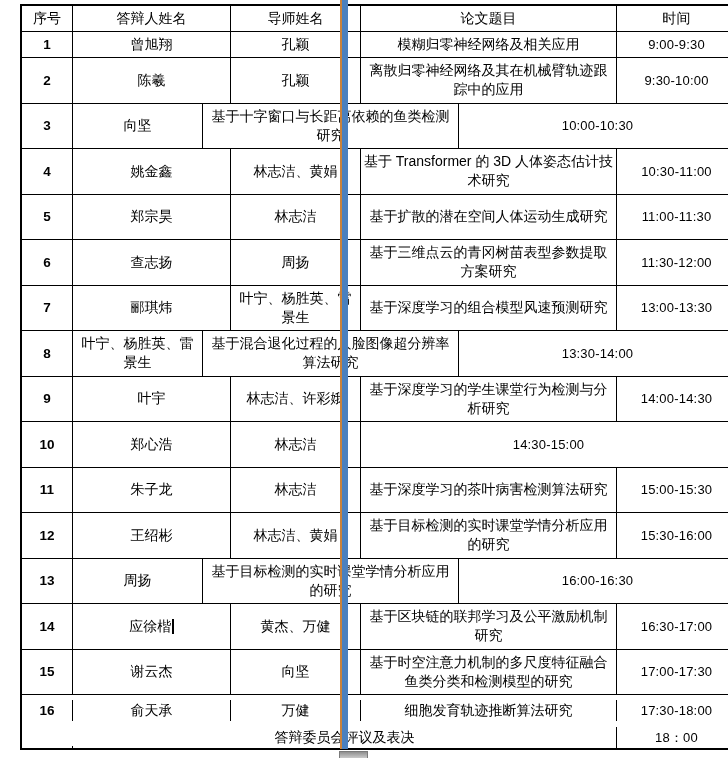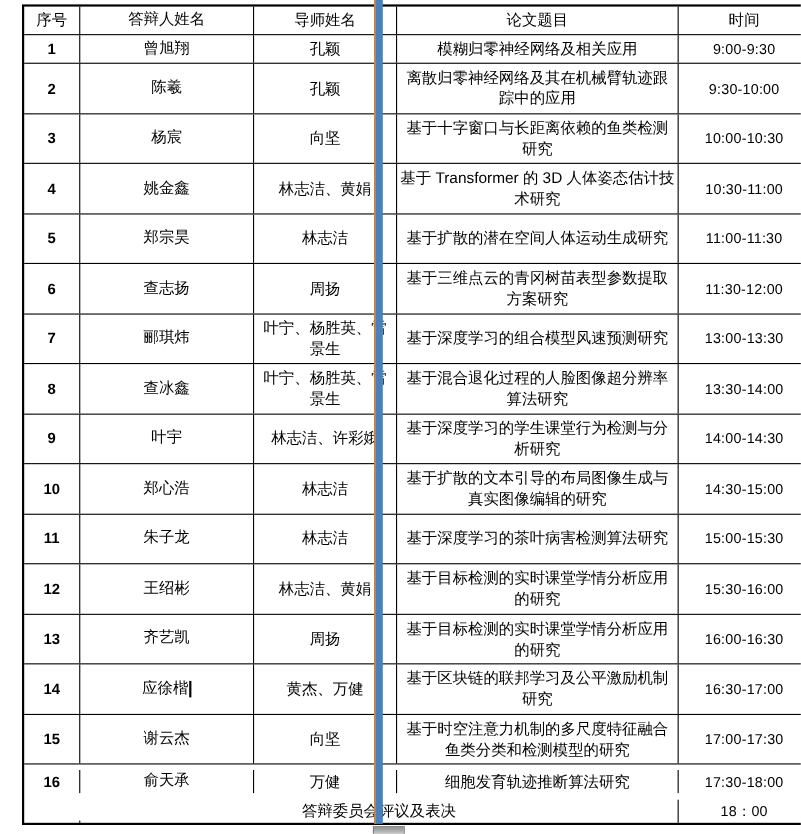--- a/index.html
+++ b/index.html
@@ -128,23 +128,20 @@
             <span>离散归零神经网络及其在机械臂轨迹跟踪中的应用</span>
           </div>
           <div class="cell c-time">
             <span>9:30-10:00</span>
           </div>
         </div>
         <div class="t-row tall">
           <div class="cell c-index">
             <span>3</span>
           </div>
-          <div class="cell c-name">
-            <span>杨宸</span>
-          </div>
           <div class="cell c-advisor">
             <span>向坚</span>
           </div>
           <div class="cell c-title">
             <span>基于十字窗口与长距离依赖的鱼类检测研究</span>
           </div>
           <div class="cell c-time">
             <span>10:00-10:30</span>
           </div>
         </div>
@@ -213,23 +210,20 @@
             <span>基于深度学习的组合模型风速预测研究</span>
           </div>
           <div class="cell c-time">
             <span>13:00-13:30</span>
           </div>
         </div>
         <div class="t-row tall">
           <div class="cell c-index">
             <span>8</span>
           </div>
-          <div class="cell c-name">
-            <span>查冰鑫</span>
-          </div>
           <div class="cell c-advisor">
             <span>叶宁、杨胜英、雷景生</span>
           </div>
           <div class="cell c-title">
             <span>基于混合退化过程的人脸图像超分辨率算法研究</span>
           </div>
           <div class="cell c-time">
             <span>13:30-14:00</span>
           </div>
         </div>
@@ -253,23 +247,20 @@
         <div class="t-row tall">
           <div class="cell c-index">
             <span>10</span>
           </div>
           <div class="cell c-name">
             <span>郑心浩</span>
           </div>
           <div class="cell c-advisor">
             <span>林志洁</span>
           </div>
-          <div class="cell c-title">
-            <span>基于扩散的文本引导的布局图像生成与真实图像编辑的研究</span>
-          </div>
           <div class="cell c-time">
             <span>14:30-15:00</span>
           </div>
         </div>
         <div class="t-row tall">
           <div class="cell c-index">
             <span>11</span>
           </div>
           <div class="cell c-name">
             <span>朱子龙</span>
@@ -297,23 +288,20 @@
           <div class="cell c-title">
             <span>基于目标检测的实时课堂学情分析应用的研究</span>
           </div>
           <div class="cell c-time">
             <span>15:30-16:00</span>
           </div>
         </div>
         <div class="t-row tall">
           <div class="cell c-index">
             <span>13</span>
-          </div>
-          <div class="cell c-name">
-            <span>齐艺凯</span>
           </div>
           <div class="cell c-advisor">
             <span>周扬</span>
           </div>
           <div class="cell c-title">
             <span>基于目标检测的实时课堂学情分析应用的研究</span>
           </div>
           <div class="cell c-time">
             <span>16:00-16:30</span>
           </div>

